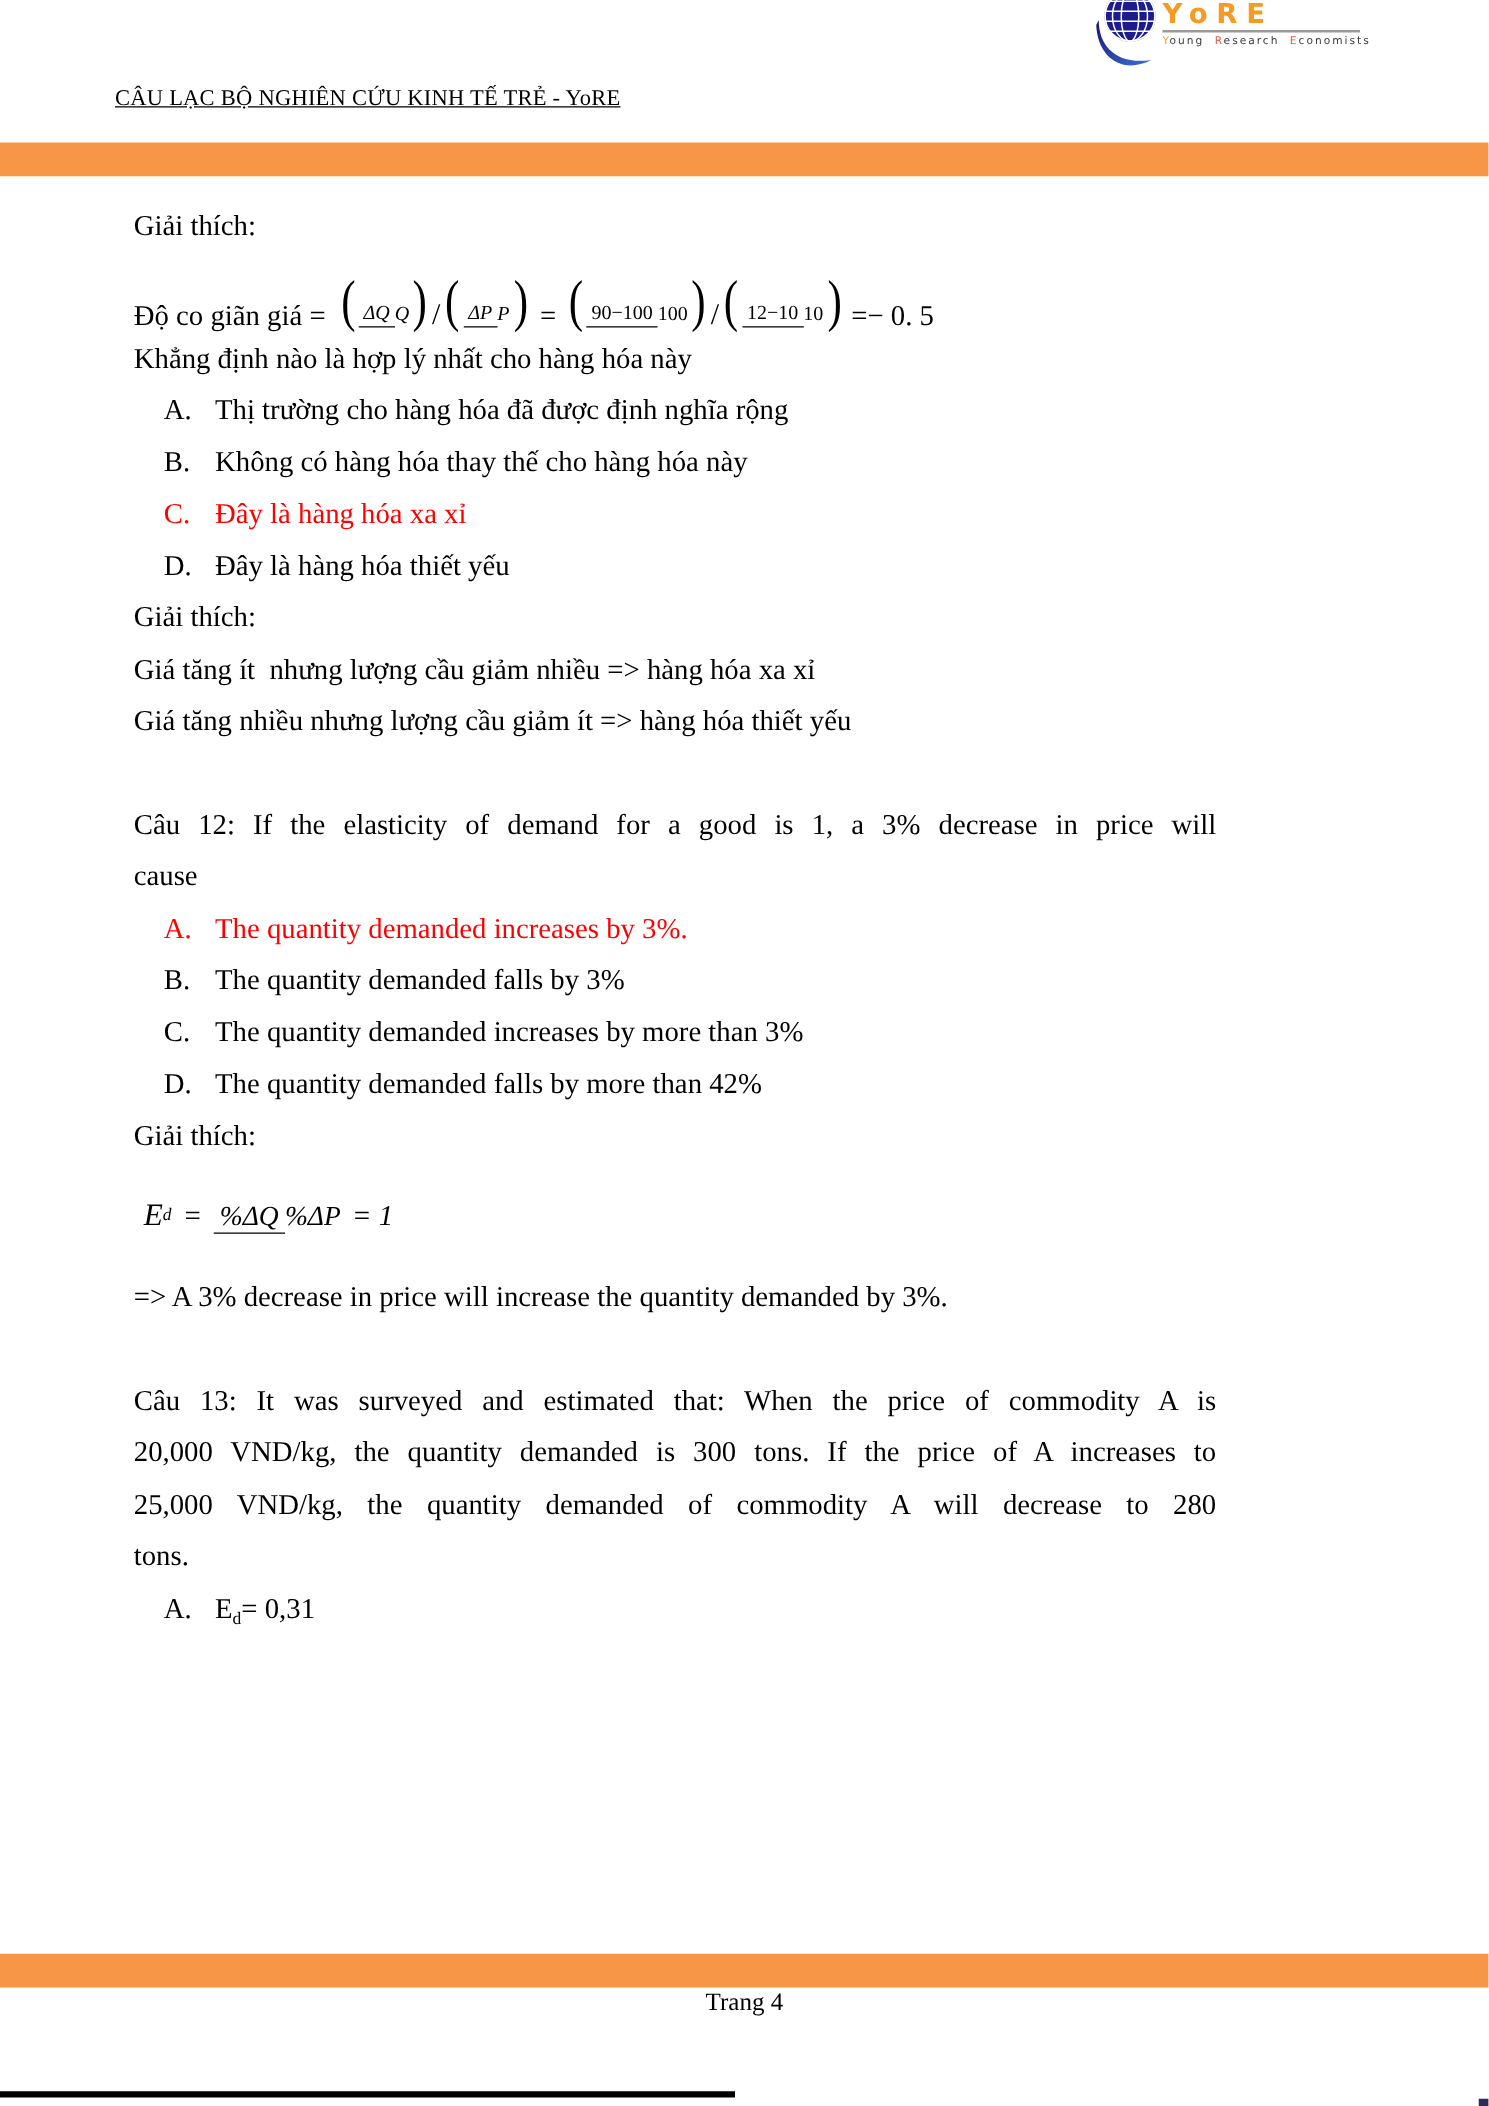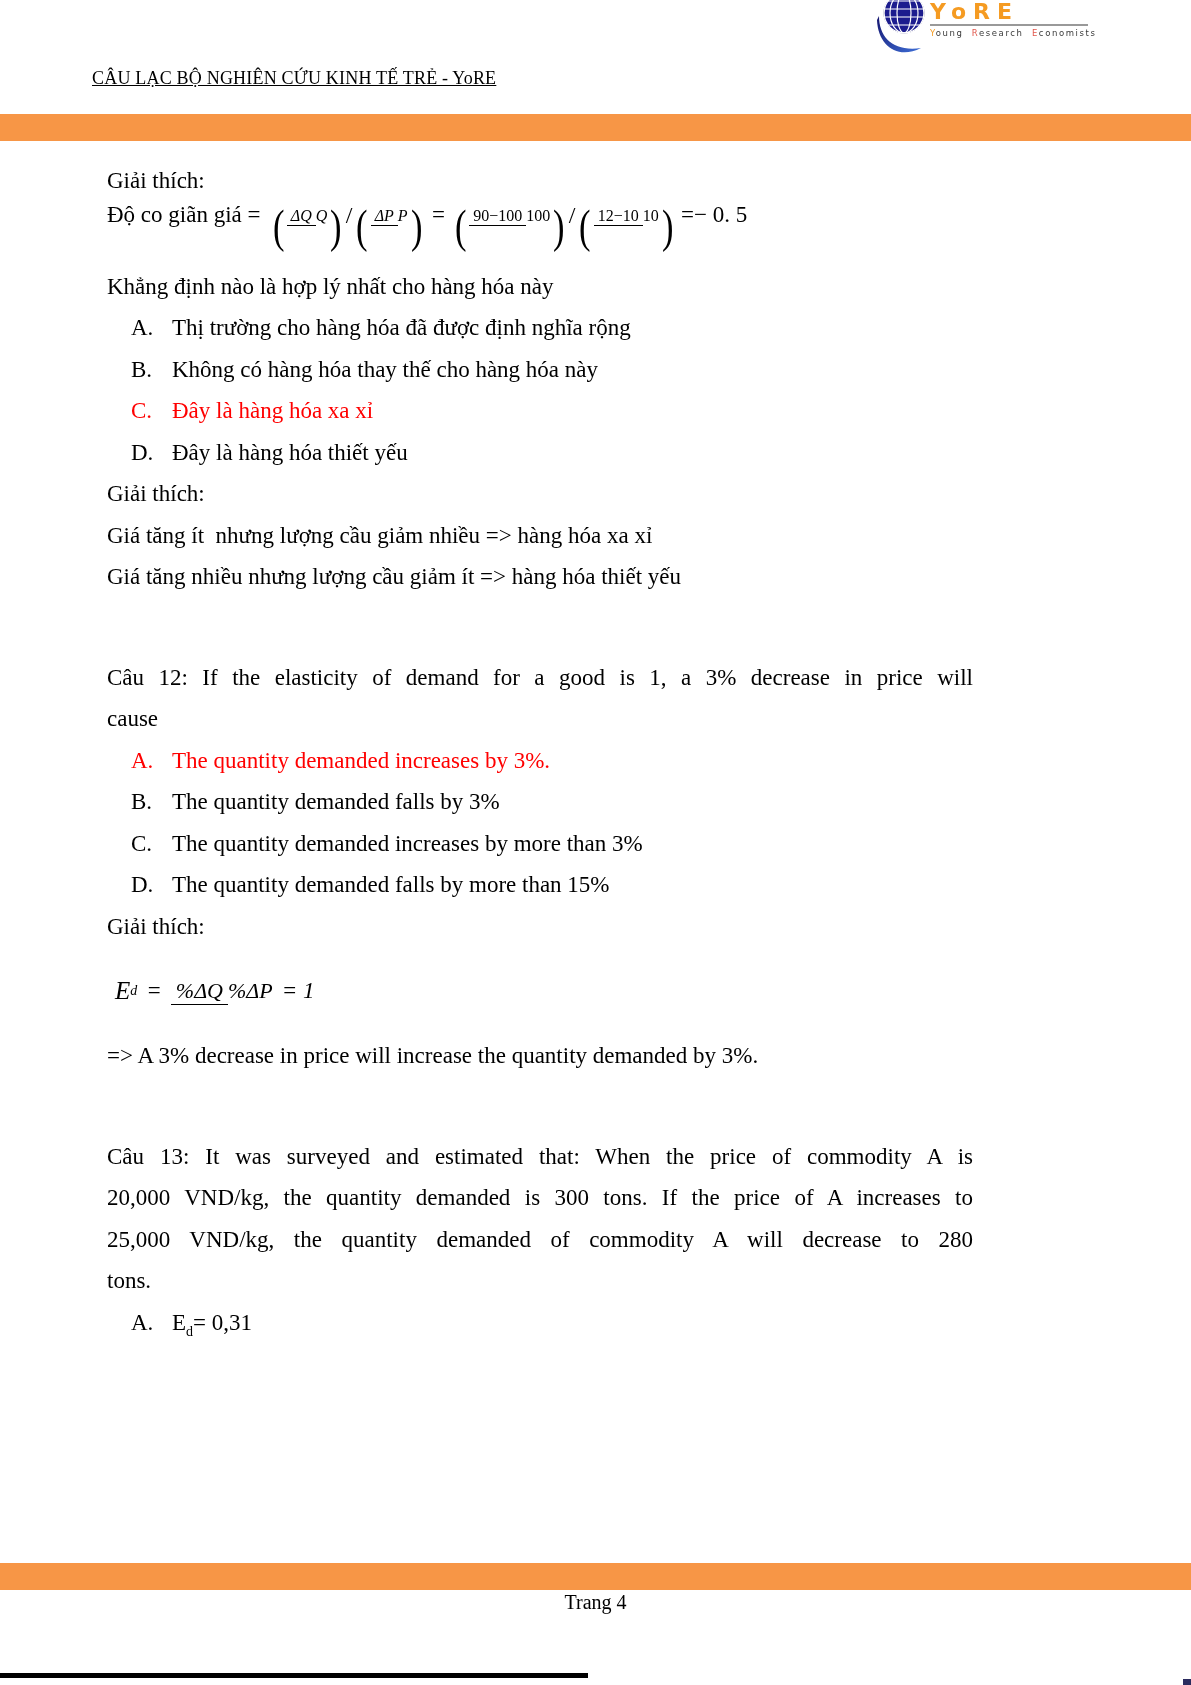--- a/index.html
+++ b/index.html
@@ -27,28 +27,28 @@
   .init-orange{color:var(--logo-orange,#F59B22);}
   .init-red{color:var(--logo-red,#E2574C);}
   .accent-bar{position:absolute;left:0;width:1191px;height:27px;background:var(--accent,#F79646);}
   .accent-top{top:114px;}
   .accent-bottom{top:1563px;}
   
   .content{position:absolute;left:107px;top:160px;width:866px;font-size:23px;}
   .cline{line-height:41.5px;}
   .just{text-align:justify;text-align-last:justify;}
   .keep{white-space:pre-wrap;}
-  .q-gap{margin-top:59px;}
+  .q-gap{margin-top:41px;}
   .option{display:flex;padding-left:24px;}
   .option .letter{width:41px;flex:none;}
   .option .otext{flex:1;}
   .red{color:var(--answer-red,#FF0000);}
   sub.small{font-size:14px;}
   
-  .formula-row{height:64px;display:flex;align-items:flex-start;}
+  .formula-row{height:64px;display:flex;align-items:flex-end;}
   .flead{margin-right:10px;}
   .paren{font-size:46px;font-weight:300;line-height:50px;transform:scaleX(.75);}
   .frac{display:inline-flex;flex-direction:row;align-items:center;font-size:16px;line-height:1.2;margin:4px 1px;}
   .frac .num{border-bottom:1.4px solid #000;padding:0 4px;}
   .frac.it{font-style:italic;}
   .fslash{font-size:24px;margin:0 2px;}
   .feq{margin:0 8px;}
   .fresult{margin-left:6px;}
   
   .formula2{height:88px;display:flex;align-items:center;font-style:italic;margin-left:8px;}
@@ -171,21 +171,21 @@
     <div class="option cline">
       <span class="letter">B.</span>
       <span class="otext">The quantity demanded falls by 3%</span>
     </div>
     <div class="option cline">
       <span class="letter">C.</span>
       <span class="otext">The quantity demanded increases by more than 3%</span>
     </div>
     <div class="option cline">
       <span class="letter">D.</span>
-      <span class="otext">The quantity demanded falls by more than 15%</span>
+      <span class="otext">The quantity demanded falls by more than 42%</span>
     </div>
     <div class="cline">Giải thích:</div>
 
     <div class="formula2">
       <span class="f2var">E</span>
         <sub class="f2sub">d</sub>
       <span class="f2eq">=</span>
       <span class="frac2">
           <span class="num2">%ΔQ</span>
           <span class="den2">%ΔP</span>

